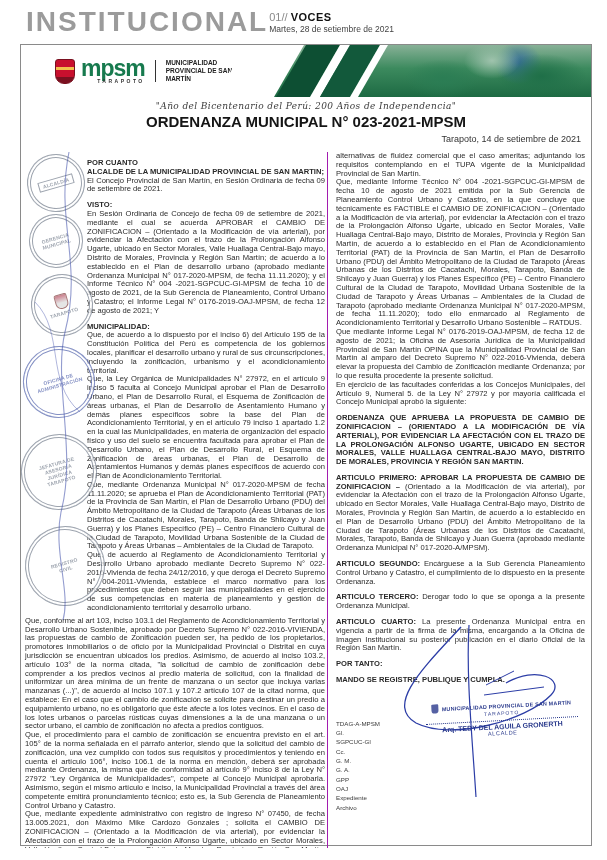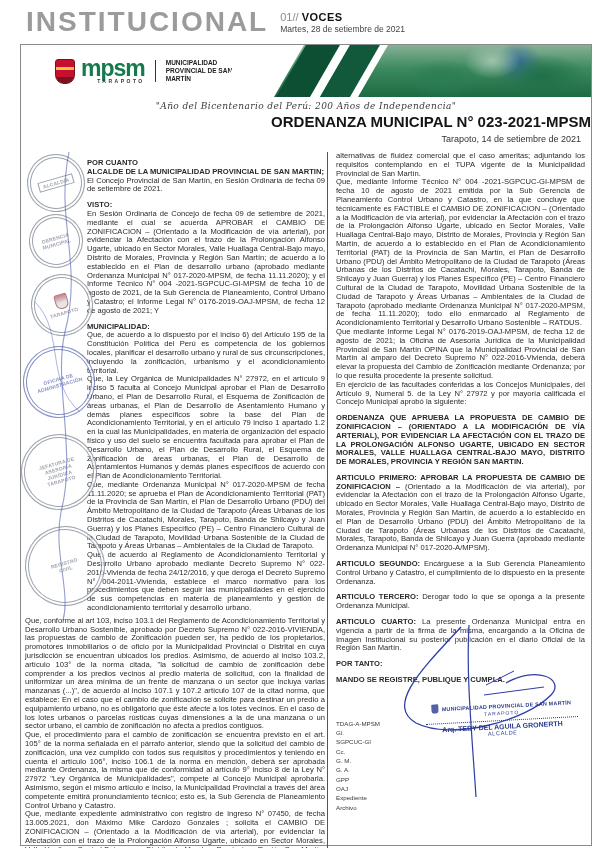--- a/index.html
+++ b/index.html
@@ -8,21 +8,21 @@
     --ink-blue:#2c3da6;
     --stamp-gray:#7d8694;
     --stamp-blue:#5b6bb0;
   }
   *{margin:0;padding:0;box-sizing:border-box;}
   html,body{width:607px;height:860px;overflow:hidden;background:#fff;
     font-family:"Liberation Sans",sans-serif;color:#222;}
   body{position:relative;}
 
   
-  .pg-header{position:absolute;top:8px;left:26px;display:flex;align-items:flex-start;gap:12px;}
+  .pg-header{position:absolute;top:8px;left:26px;display:flex;align-items:flex-start;gap:1px;}
   .section-title{font-size:28px;font-weight:bold;color:var(--header-gray,#9b9b9b);
     letter-spacing:2px;line-height:1;}
   .masthead{padding-top:3px;}
   .mast-line{font-size:11px;line-height:1.1;}
   .mast-line .pgnum{color:#8a8a8a;font-weight:normal;}
   .mast-line .paper{color:#111;font-weight:bold;letter-spacing:.5px;text-align:right;}
   .mast-date{font-size:8.5px;color:#444;margin-top:1px;}
 
   
   .doc{position:absolute;top:44px;left:20px;width:572px;height:802px;
@@ -48,21 +48,21 @@
   .stripe{position:absolute;top:-8px;bottom:-8px;transform:skewX(-30deg);}
   .st-w1{left:-30px;width:58px;background:#fff;}
   .st-g1{left:30px;width:34px;background:#0d4f33;}
   .st-w2{left:64px;width:10px;background:#fff;}
   .st-g2{left:74px;width:30px;background:#12593b;}
   .st-w3{left:104px;width:8px;background:#fff;}
 
   
   .motto{text-align:center;font-family:"DejaVu Serif",serif;font-style:italic;
     font-size:9px;color:#3a3a3a;margin-top:4px;letter-spacing:.4px;}
-  .doc-title{text-align:right;font-size:15px;font-weight:bold;color:#151515;margin-top:2px;}
+  .doc-title{text-align:center;font-size:15px;font-weight:bold;color:#151515;margin-top:2px;}
   .dateline{text-align:right;font-size:9px;color:#333;padding-right:10px;margin-top:4px;}
 
   
   .cols{display:flex;height:702px;overflow:hidden;padding:6px 6px 0 4px;margin-top:2px;}
   .col-left{width:302px;position:relative;}
   .col-right{flex:1;border-left:1px solid #a21caf;padding-left:8px;position:relative;}
 
   .para{font-size:7.6px;line-height:1.16;text-align:justify;color:#2a2a2a;}
   .para .lead{font-weight:bold;}
   .para.gap{margin-top:7px;}

